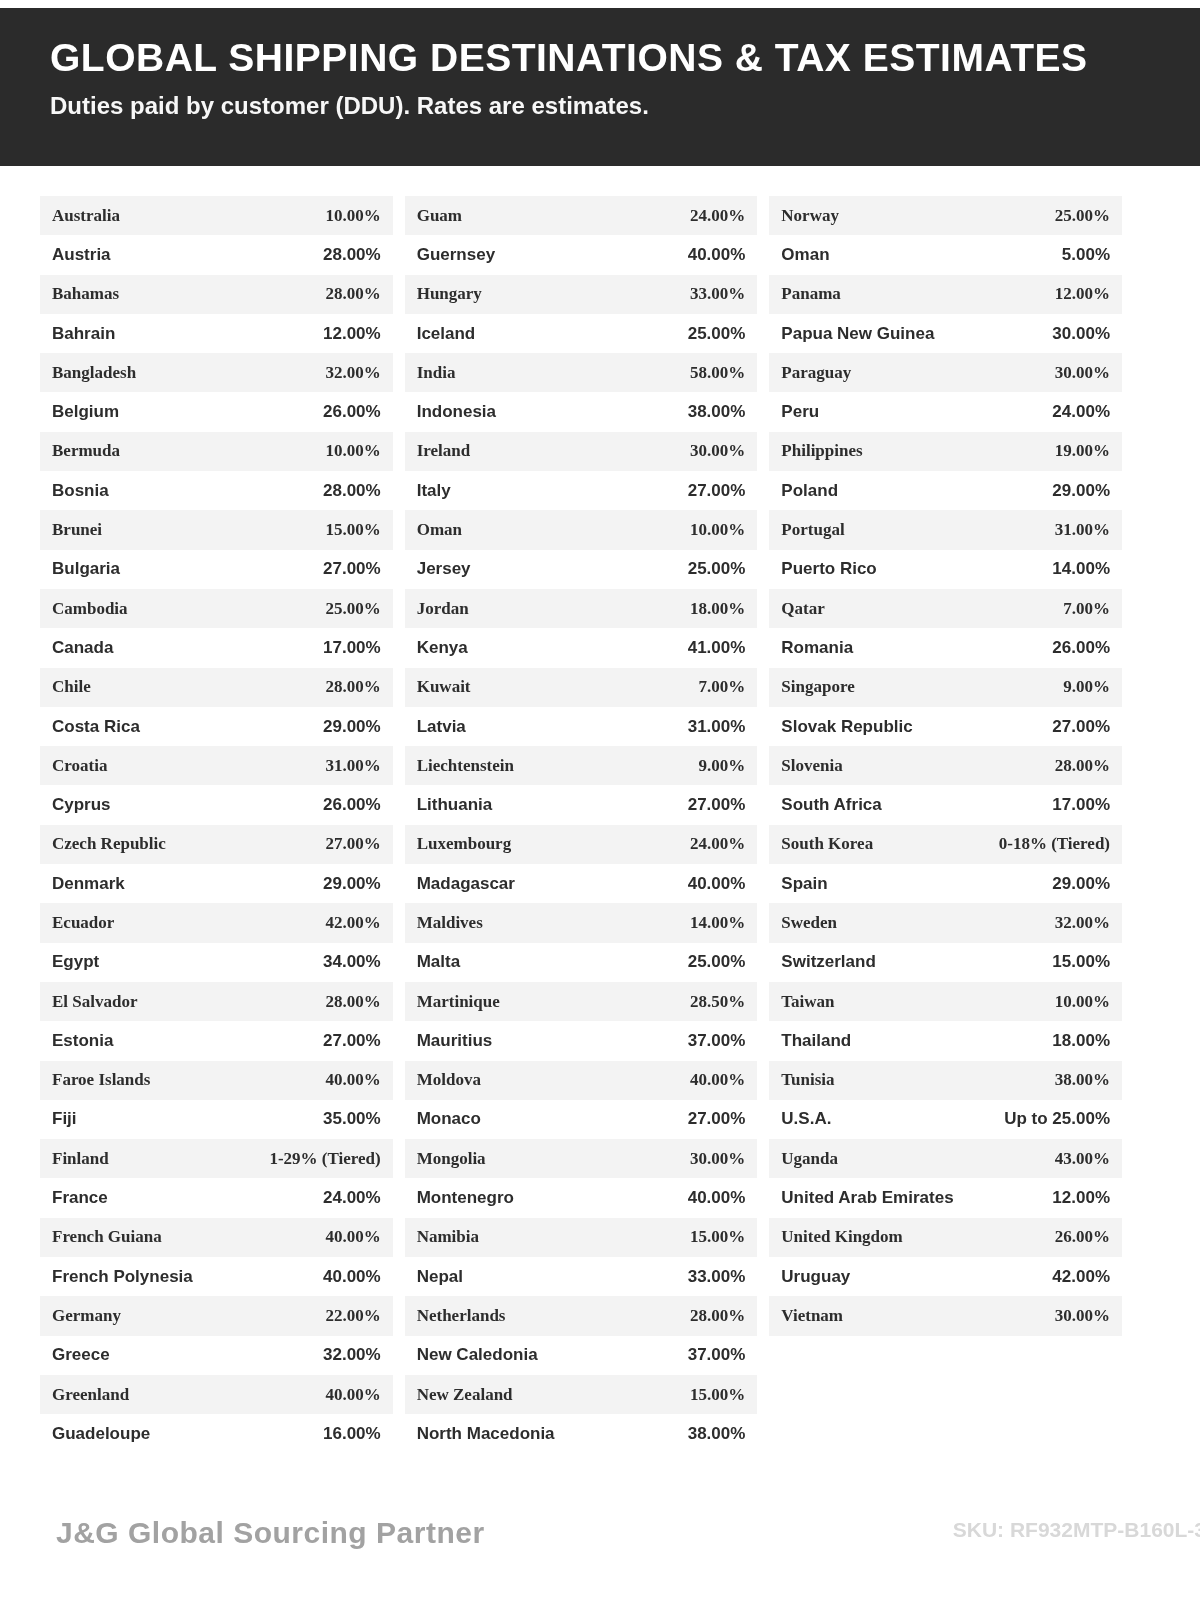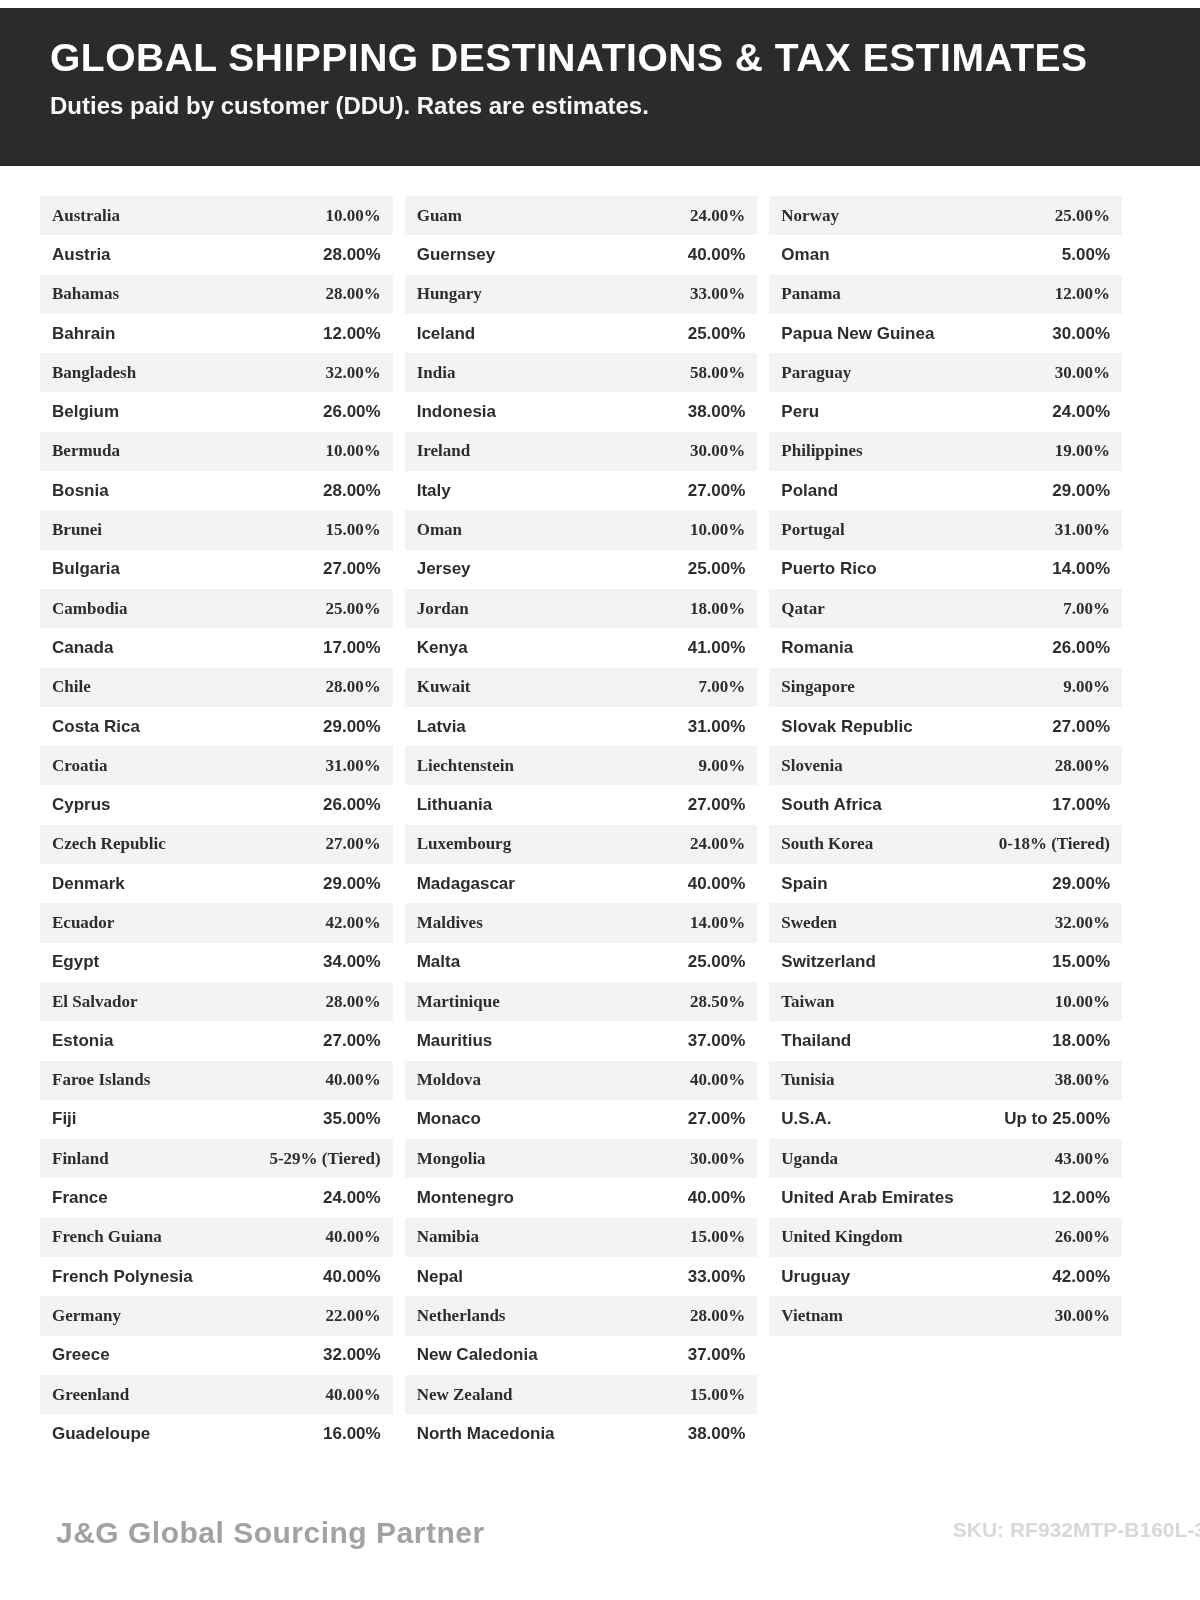--- a/index.html
+++ b/index.html
@@ -182,21 +182,21 @@
       <div class="row odd">
         <span class="country">Faroe Islands</span>
         <span class="rate">40.00%</span>
       </div>
       <div class="row">
         <span class="country">Fiji</span>
         <span class="rate">35.00%</span>
       </div>
       <div class="row odd">
         <span class="country">Finland</span>
-        <span class="rate">5-29% (Tiered)</span>
+        <span class="rate">1-29% (Tiered)</span>
       </div>
       <div class="row">
         <span class="country">France</span>
         <span class="rate">24.00%</span>
       </div>
       <div class="row odd">
         <span class="country">French Guiana</span>
         <span class="rate">40.00%</span>
       </div>
       <div class="row">

